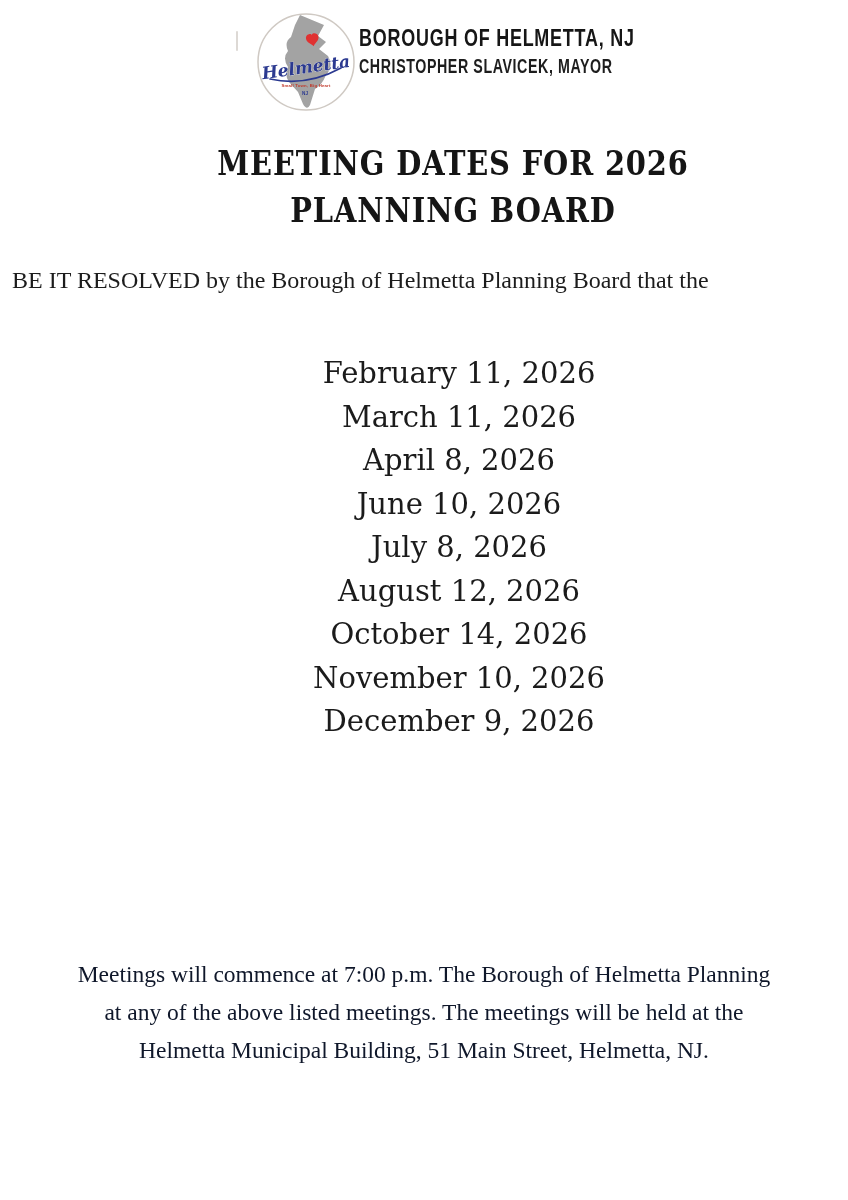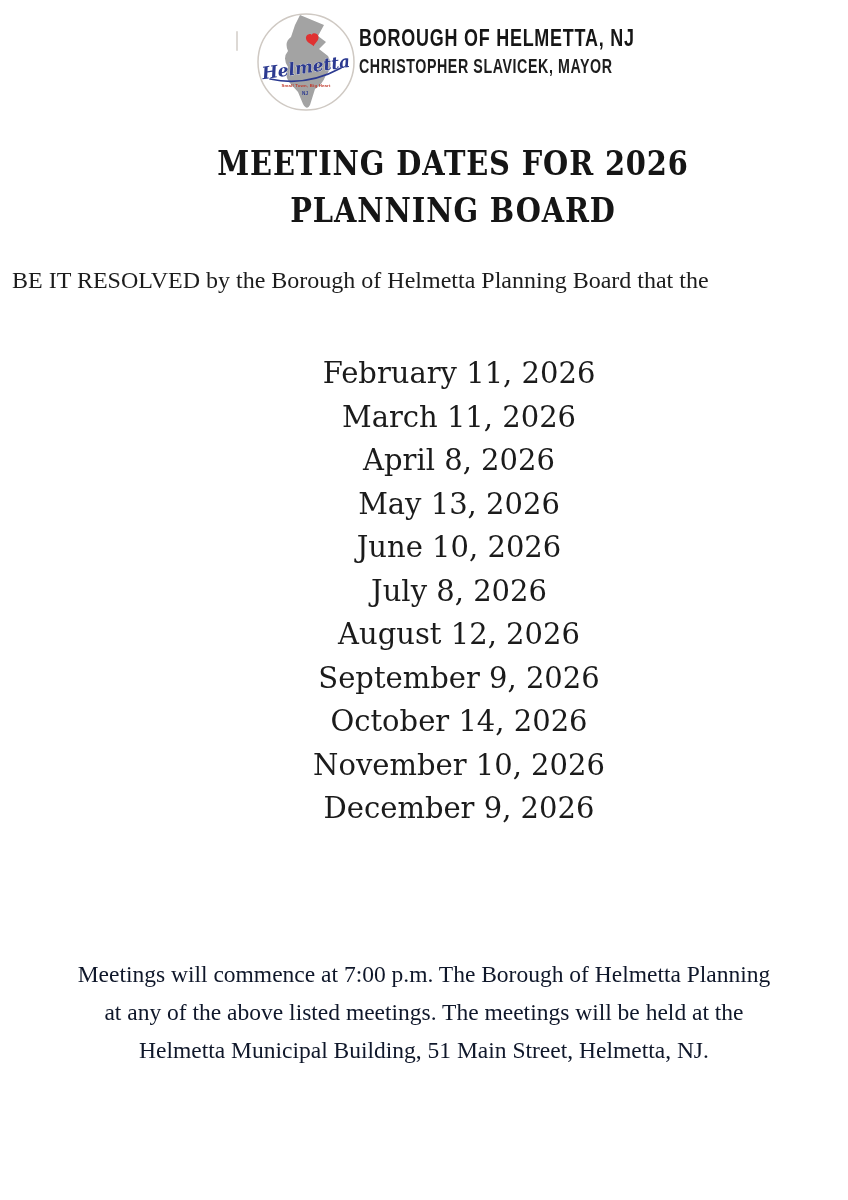--- a/index.html
+++ b/index.html
@@ -171,25 +171,23 @@
   </h1>
 
   <p class="intro">
     <span>BE IT RESOLVED by the Borough of Helmetta Planning Board that the</span>
   </p>
 
   <div class="dates">
     <div class="date-line">February 11, 2026</div>
     <div class="date-line">March 11, 2026</div>
     <div class="date-line">April 8, 2026</div>
-    <div class="date-line">May 13, 2026</div>
     <div class="date-line">June 10, 2026</div>
     <div class="date-line">July 8, 2026</div>
     <div class="date-line">August 12, 2026</div>
-    <div class="date-line">September 9, 2026</div>
     <div class="date-line">October 14, 2026</div>
     <div class="date-line">November 10, 2026</div>
     <div class="date-line">December 9, 2026</div>
   </div>
 
   <p class="footer">
     <span>Meetings will commence at 7:00 p.m. The Borough of Helmetta Planning</span>
     <span>at any of the above listed meetings. The meetings will be held at the</span>
     <span>Helmetta Municipal Building, 51 Main Street, Helmetta, NJ.</span>
   </p>

